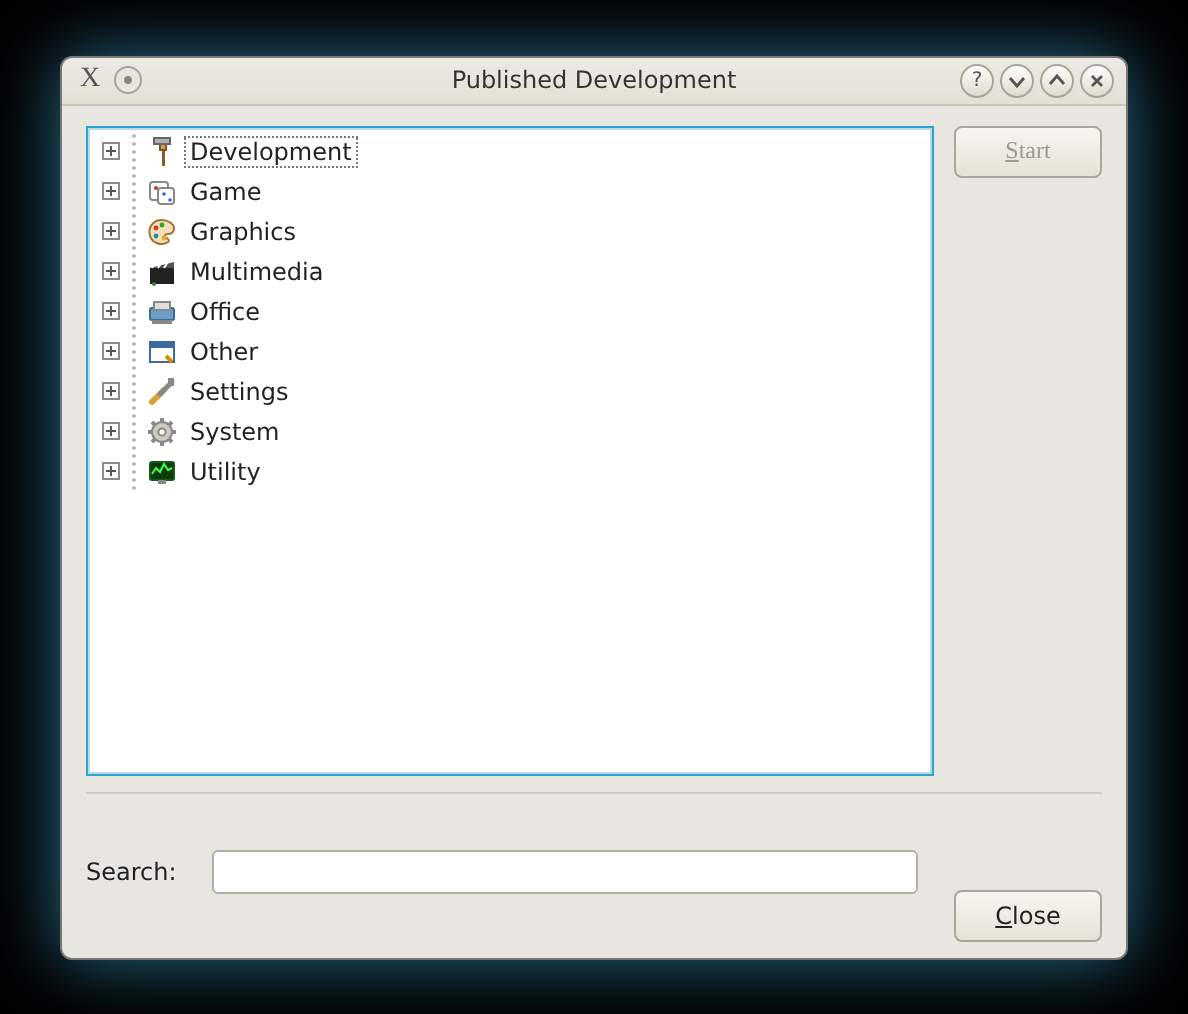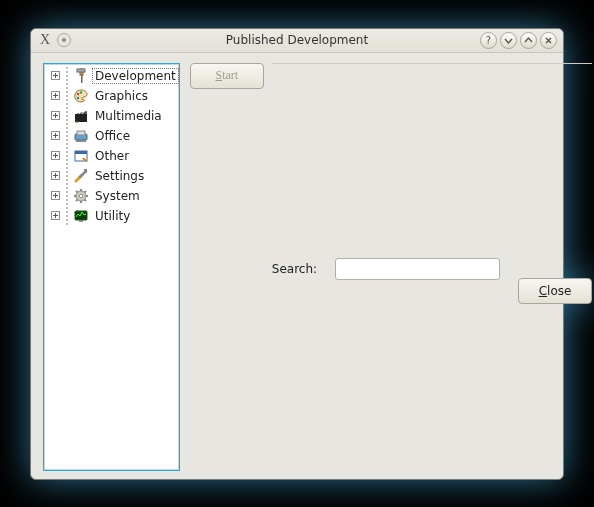--- a/index.html
+++ b/index.html
@@ -68,21 +68,21 @@
     background:#e8e5dc; position:relative;
   }
   .sticky-dot::after{
     content:""; position:absolute; top:4px; left:4px;
     width:4px;height:4px;border-radius:50%;background:#888;
   }
   .body {
     flex: 1;
     padding: 10px 12px 8px 12px;
     display: flex;
-    flex-direction: row;
+    flex-direction: column;
     gap: 8px;
   }
   .main-row { flex:1; display:flex; gap:10px; }
   .tree-panel {
     flex:1;
     background: #fff;
     border: 1px solid #2ba7cf;
     box-shadow: 0 0 0 1px #bcd8e6 inset;
     overflow: hidden;
   }
@@ -224,20 +224,37 @@
                 </div>
                 <div class="label-cell">Development</div>
               </div>
               <div class="tree-row">
                 <div class="exp-col">
                   <div class="expander"></div>
                 </div>
                 <div class="dots-col"></div>
                 <div class="icon-cell">
                   <svg class="cat" viewBox="0 0 16 16">
+                    <rect x="2" y="3" width="9" height="9" rx="1.5" fill="#fff" stroke="#888"></rect>
+                    <circle cx="5" cy="6" r="1" fill="#c33"></circle>
+                    <circle cx="8" cy="9" r="1" fill="#c33"></circle>
+                    <rect x="6" y="6" width="8" height="8" rx="1.5" fill="#fff" stroke="#888"></rect>
+                    <circle cx="9" cy="9" r="0.9" fill="#36c"></circle>
+                    <circle cx="12" cy="12" r="0.9" fill="#36c"></circle>
+                  </svg>
+                </div>
+                <div class="label-cell">Game</div>
+              </div>
+              <div class="tree-row">
+                <div class="exp-col">
+                  <div class="expander"></div>
+                </div>
+                <div class="dots-col"></div>
+                <div class="icon-cell">
+                  <svg class="cat" viewBox="0 0 16 16">
                     <path d="M8 2a6 6 0 1 0 3 11c1-0.5 0-2-1-2s-1-2 1-2 3-1 3-3c0-2-3-4-6-4z" fill="#f4e0b8" stroke="#a07030"></path>
                     <circle cx="5" cy="6" r="1.2" fill="#d33"></circle>
                     <circle cx="5" cy="10" r="1.2" fill="#28a"></circle>
                     <circle cx="8" cy="4.5" r="1.2" fill="#2a2"></circle>
                     <circle cx="9" cy="11" r="1.2" fill="#da3"></circle>
                   </svg>
                 </div>
                 <div class="label-cell">Graphics</div>
               </div>
               <div class="tree-row">

